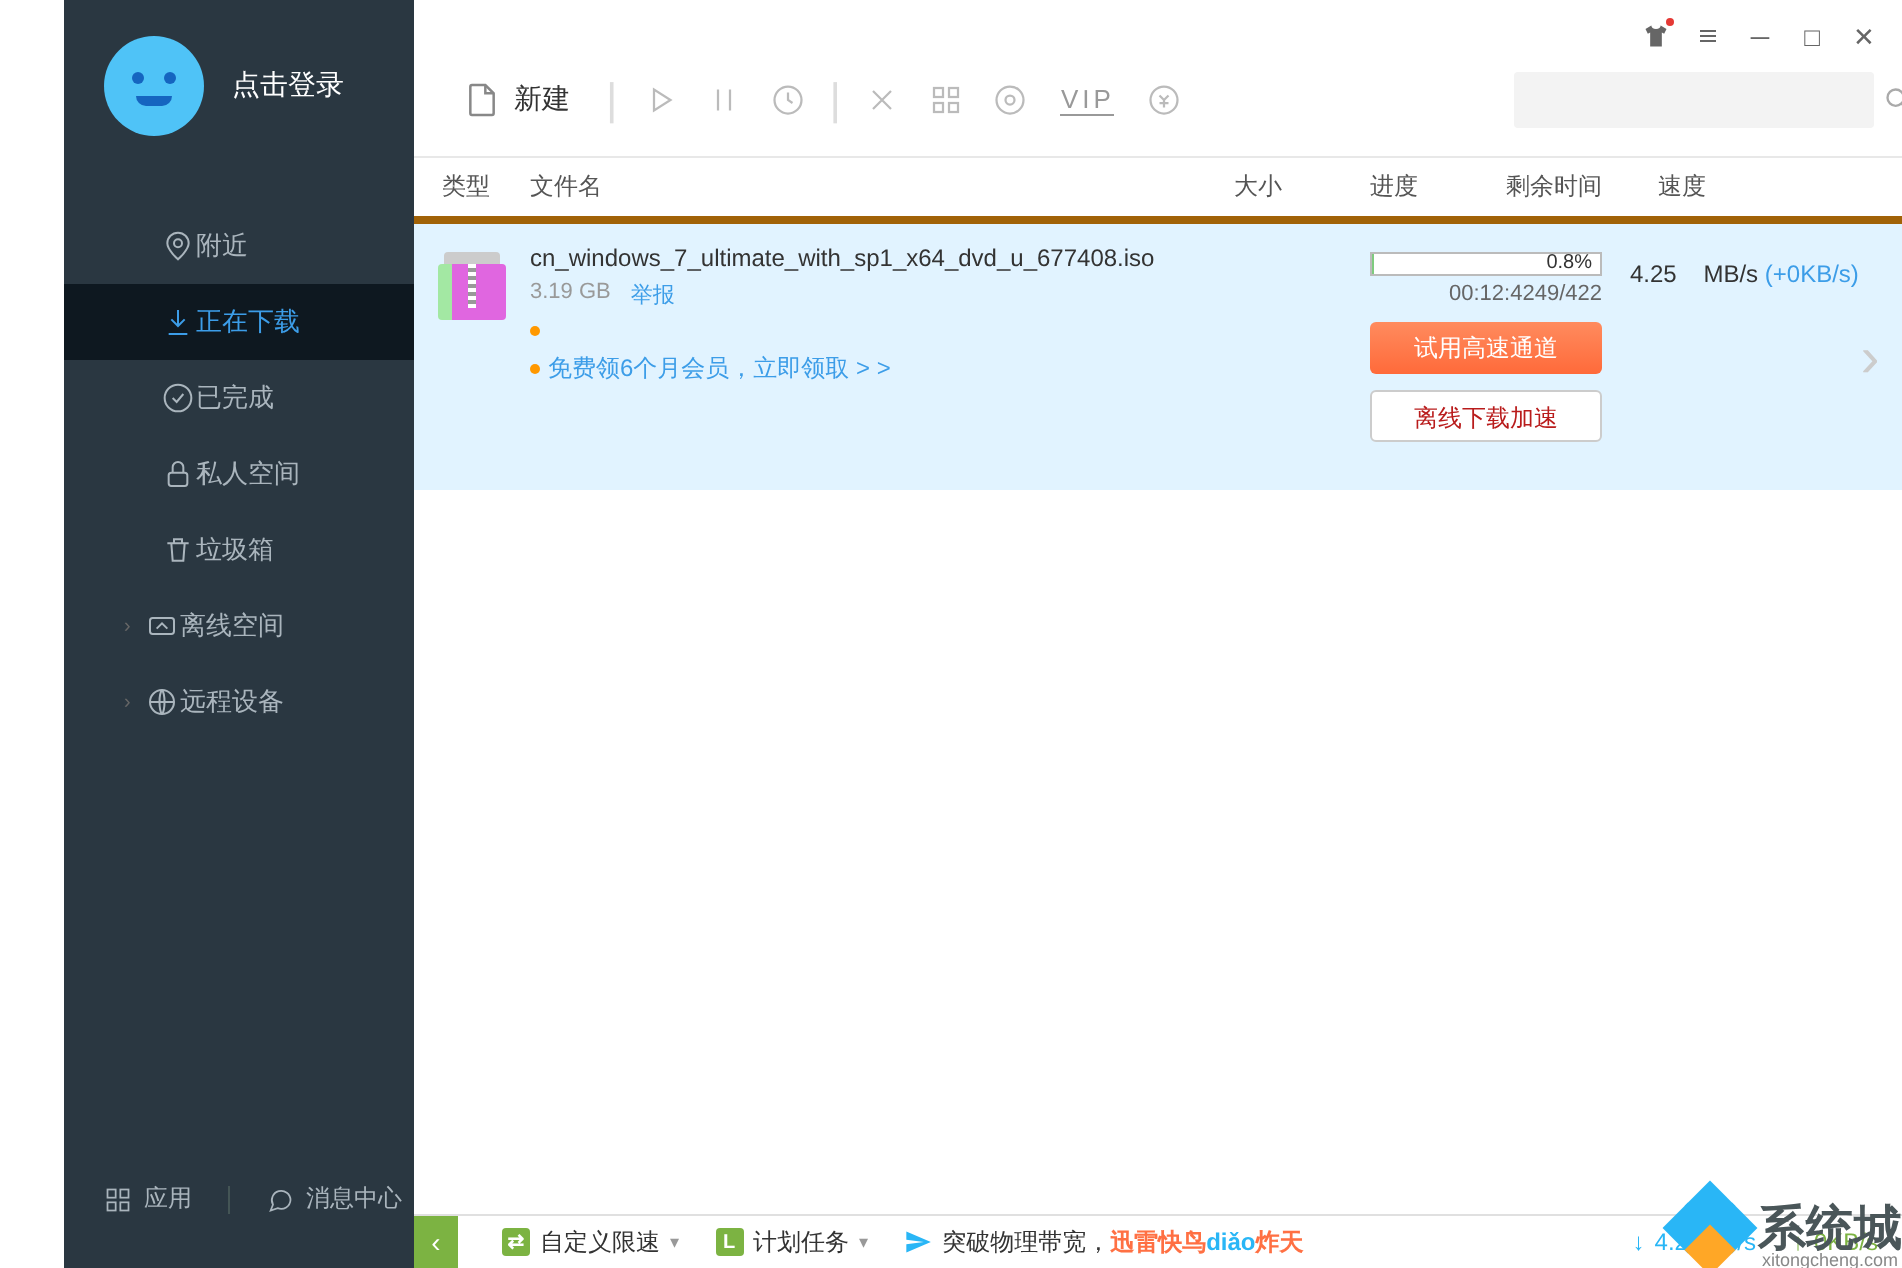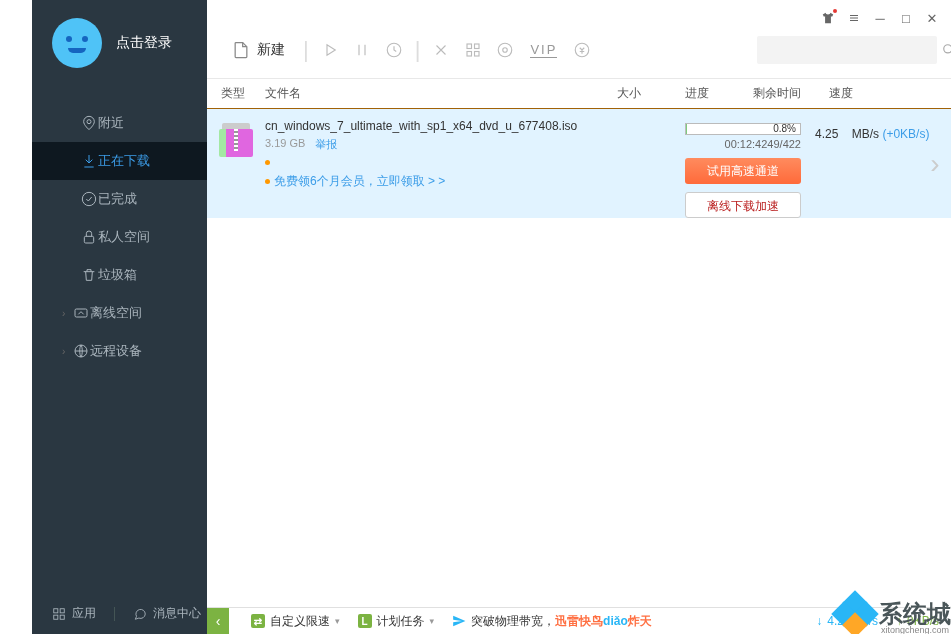--- a/index.html
+++ b/index.html
@@ -16,51 +16,51 @@
 
 .nav { margin-top: 18px; }
 .nav-item { display: flex; align-items: center; padding: 10px 20px 10px 48px; gap: 0; font-size: 13px; position: relative; cursor: pointer; }
 .nav-item.active { background: #0e1820; color: #3c9de8; }
 .nav-item.active::after { content: ''; position: absolute; right: 0; top: 0; bottom: 0; width: 0; height: 0; border-style: solid; border-width: 18px 10px 18px 0; border-color: transparent #fff transparent transparent; }
 .nav-item.with-arrow { padding-left: 30px; }
 .nav-arrow { width: 10px; font-size: 10px; color: #666; }
 .nav-icon { width: 18px; height: 18px; display: inline-flex; align-items: center; justify-content: center; }
 .active-indicator { position: absolute; right: 18px; }
 
-.sidebar-footer { position: absolute; bottom: 0; left: 0; width: 207px; padding: 12px 20px; display: flex; align-items: center; gap: 18px; }
+.sidebar-footer { position: absolute; bottom: 14px; left: 0; width: 207px; padding: 12px 20px; display: flex; align-items: center; gap: 18px; }
 .sidebar-footer-item { display: flex; align-items: center; gap: 6px; font-size: 12px; }
 .divider { width: 1px; height: 14px; background: #455; }
 
 .main { position: absolute; left: 207px; top: 0; right: 0; bottom: 0; background: #fff; display: flex; flex-direction: column; }
 .titlebar { height: 30px; display: flex; justify-content: flex-end; align-items: center; gap: 12px; padding: 6px 12px 0 0; }
 .titlebar-icon { width: 14px; height: 14px; display: inline-flex; align-items: center; justify-content: center; cursor: pointer; color: #666; font-size: 13px; }
 .tshirt { position: relative; }
 .tshirt-dot { position: absolute; top: -2px; right: -2px; width: 4px; height: 4px; background: #e53935; border-radius: 50%; }
 
 .toolbar { display: flex; align-items: center; padding: 6px 14px 14px; gap: 6px; }
 .new-btn { display: flex; align-items: center; gap: 6px; font-size: 14px; color: #333; padding: 4px 10px; cursor: pointer; }
 .new-icon { font-size: 20px; color: #666; }
 .tb-sep { color: #ddd; font-size: 22px; font-weight: 100; margin: 0 2px; }
 .tb-icon { width: 26px; height: 26px; display: inline-flex; align-items: center; justify-content: center; font-size: 20px; color: #999; cursor: pointer; }
 .vip-text { font-size: 13px; color: #999; border-bottom: 1px solid #999; letter-spacing: 2px; margin: 0 6px; cursor: pointer; }
 .spacer { flex: 1; }
 .searchbox { width: 180px; height: 28px; background: #f3f3f3; border-radius: 2px; display: flex; align-items: center; padding: 0 8px; }
 .searchbox input { flex: 1; border: none; background: transparent; outline: none; }
 .search-icon { color: #aaa; font-size: 14px; }
 
-.list-header { display: flex; border-top: 1px solid #e8e8e8; border-bottom: 1px solid #a16207; padding: 6px 0; color: #555; font-size: 12px; }
+.list-header { display: flex; border-top: 1px solid #e8e8e8; border-bottom: 4px solid #a16207; padding: 6px 0; color: #555; font-size: 12px; }
 .col-type { width: 58px; padding-left: 14px; }
 .col-name { flex: 1; }
 .col-size { width: 68px; }
 .col-progress { width: 68px; }
 .col-remain { width: 68px; }
 .col-speed { width: 130px; padding-left: 8px; }
 
 .list-body { flex: 1; overflow: auto; }
-.task-row { display: flex; padding: 10px 6px 0 0; background: #e1f3ff; position: relative; }
+.task-row { display: flex; padding: 10px 6px 24px 0; background: #e1f3ff; position: relative; }
 .task-icon-col { width: 58px; display: flex; justify-content: center; padding-top: 4px; }
 .file-icon { width: 34px; height: 34px; position: relative; }
 .file-icon-body { width: 34px; height: 28px; background: linear-gradient(to right, #a3e8a3 0%, #a3e8a3 20%, #e066e0 20%, #e066e0 100%); border-radius: 2px; position: absolute; bottom: 0; }
 .file-icon-top { width: 28px; height: 8px; background: #ccc; border-radius: 2px 2px 0 0; position: absolute; top: 0; left: 3px; }
 .zipper { position: absolute; left: 15px; top: 6px; width: 4px; height: 22px; background: repeating-linear-gradient(to bottom, #fff 0, #fff 2px, #999 2px, #999 4px); }
 
 .task-details { flex: 1; }
 .filename { color: #333; font-size: 12px; margin-bottom: 4px; word-break: break-all; }
 .filesize-row { display: flex; gap: 10px; align-items: flex-start; }
 .filesize { color: #999; font-size: 11px; }

